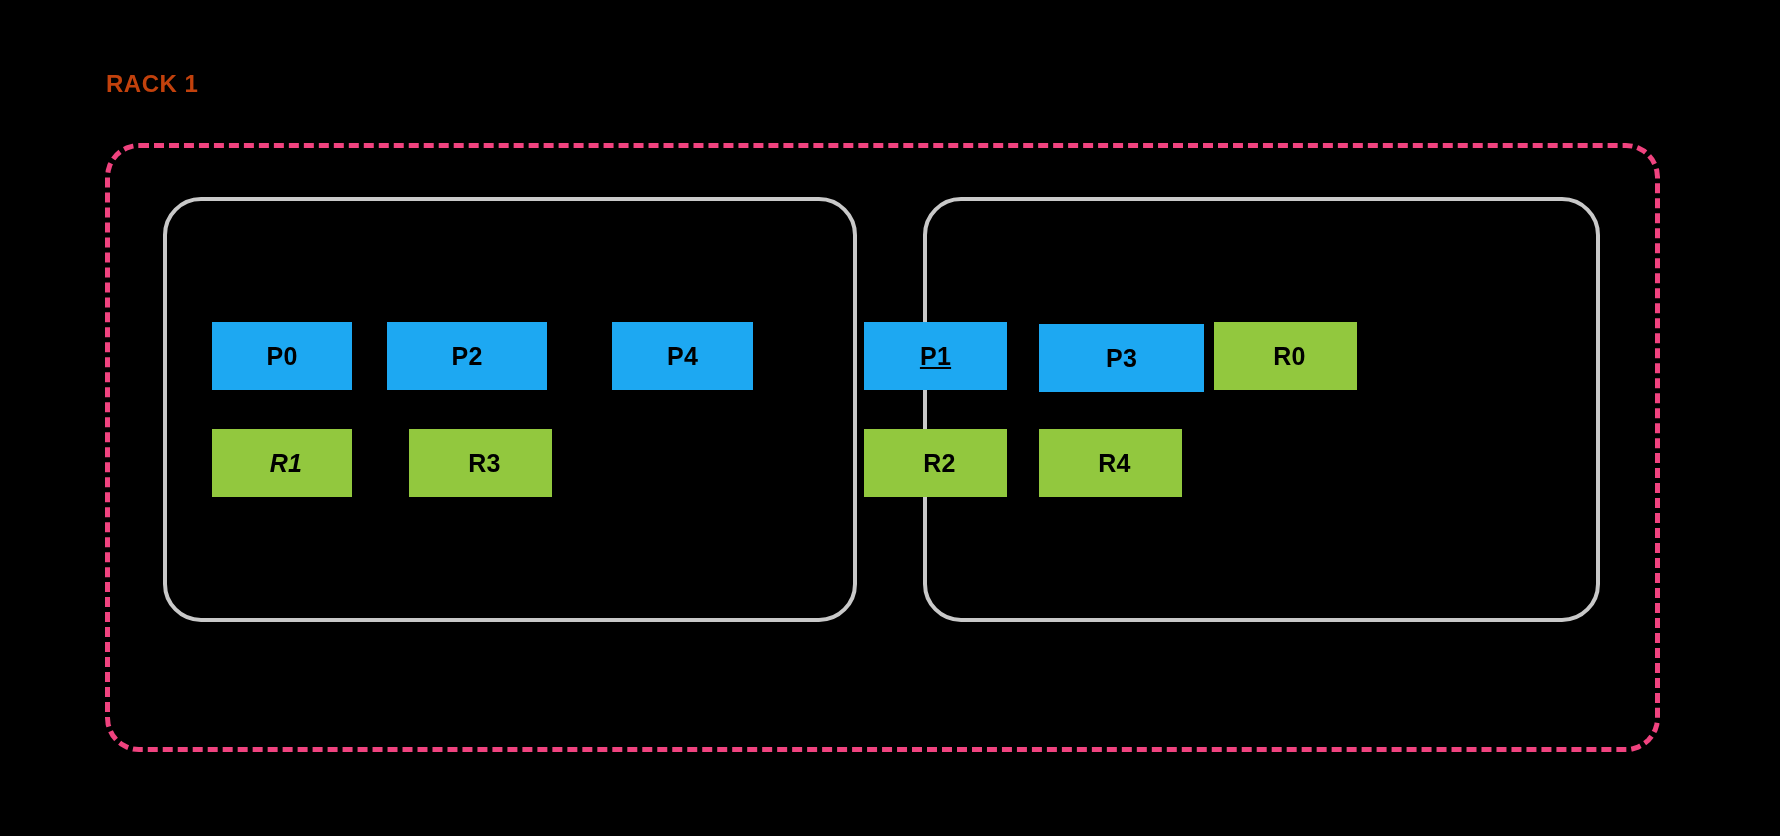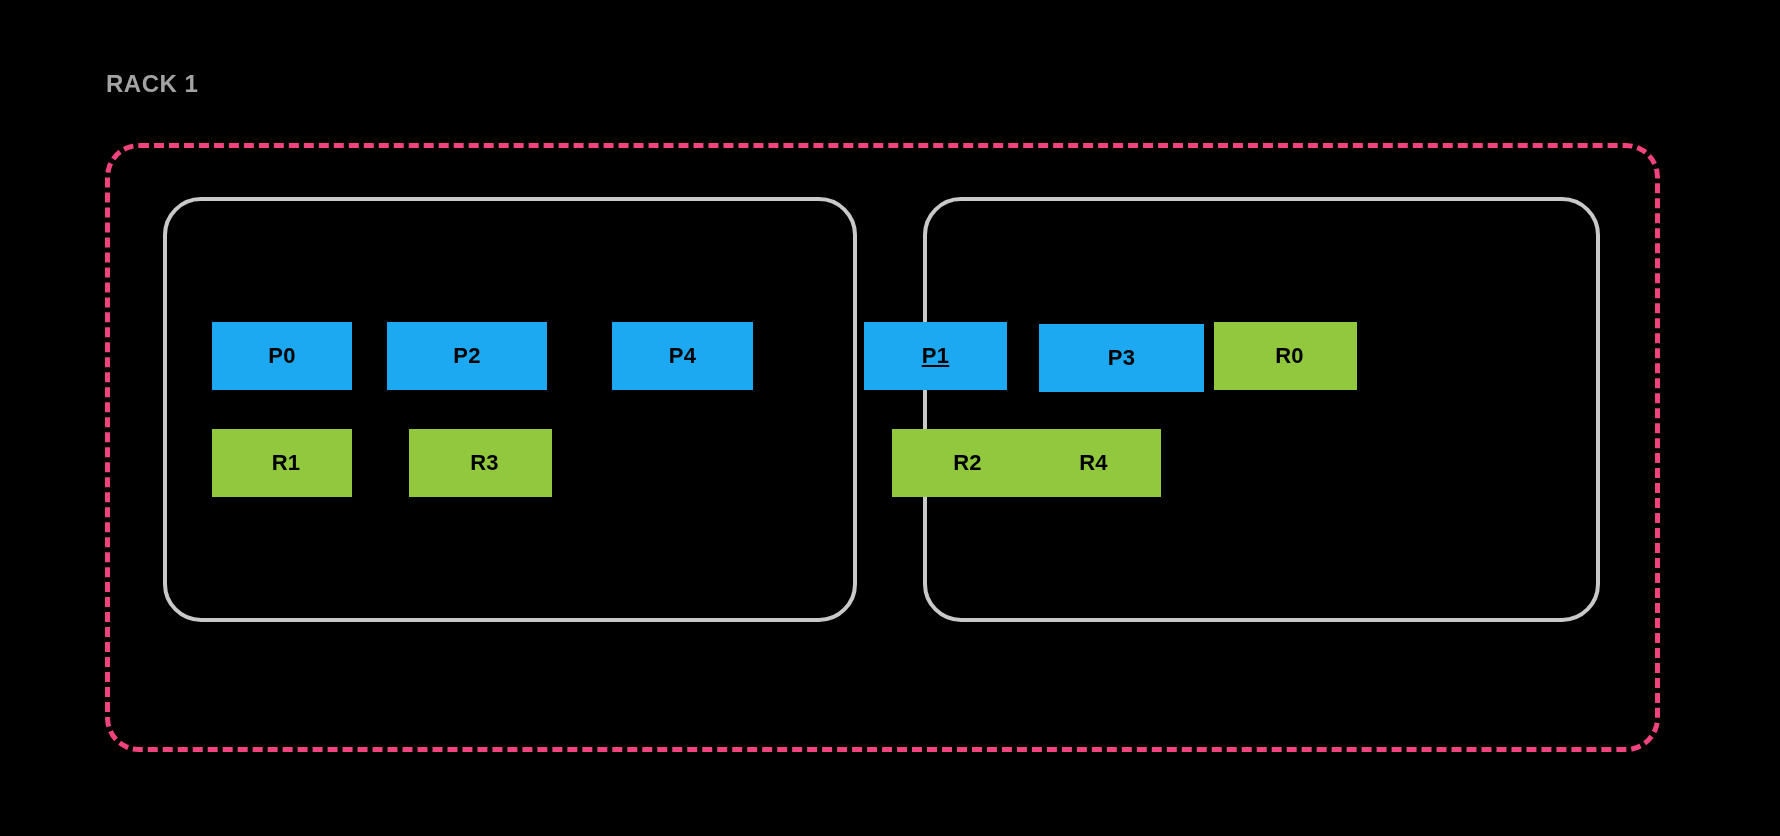--- a/index.html
+++ b/index.html
@@ -21,21 +21,21 @@
   }
 
   
   .rack-label {
     position: absolute;
     left: 106px;
     top: 72px;
     font-size: 24px;
     font-weight: bold;
     letter-spacing: 0.5px;
-    color: #a3a3a3;
+    color: #c2410c;
     white-space: nowrap;
     line-height: 1;
   }
 
   
   .rack-boundary {
     position: absolute;
     left: 105px;
     top: 143px;
     width: 1555px;
@@ -67,21 +67,21 @@
     height: 425px;
   }
 
   
   .block {
     position: absolute;
     box-sizing: border-box;
     display: flex;
     align-items: center;
     justify-content: center;
-    font-size: 22px;
+    font-size: 25px;
     font-weight: bold;
     color: #000000;
     letter-spacing: 0.3px;
     line-height: 1;
     user-select: none;
   }
   .block.primary  { background: #1DA8F2; }
   .block.replica  { background: #92C83E; padding-left: 8px; }
 </style>
 </head>
@@ -94,22 +94,22 @@
   <div class="rack-boundary"></div>
 
   <div class="node node-left"></div>
 
   <div class="node node-right"></div>
 
   <div id="blocks-layer">
       <div class="block primary" style="left: 212px; top: 322px; width: 140px; height: 68px;">P0</div>
       <div class="block primary" style="left: 387px; top: 322px; width: 160px; height: 68px;">P2</div>
       <div class="block primary" style="left: 564px; top: 322px; width: 141px; height: 68px; margin-left: 48px;">P4</div>
-      <div class="block replica" style="left: 212px; top: 429px; width: 140px; height: 68px;">R1</div>
+      <div class="block replica" style="left: 212px; top: 429px; width: 140px; height: 68px; font-style: italic;">R1</div>
       <div class="block replica" style="left: 409px; top: 429px; width: 143px; height: 68px; text-align: right;">R3</div>
       <div class="block primary" style="left: 864px; top: 322px; width: 143px; height: 68px; text-decoration: underline;">P1</div>
       <div class="block primary" style="left: 1039px; top: 324px; width: 165px; height: 68px;">P3</div>
       <div class="block replica" style="left: 1214px; top: 322px; width: 143px; height: 68px;">R0</div>
-      <div class="block replica" style="left: 864px; top: 429px; width: 143px; height: 68px; margin-left: 28px;">R2</div>
-      <div class="block replica" style="left: 1018px; top: 429px; width: 143px; height: 68px;">R4</div>
+      <div class="block replica" style="left: 864px; top: 429px; width: 143px; height: 68px;">R2</div>
+      <div class="block replica" style="left: 1039px; top: 429px; width: 143px; height: 68px;">R4</div>
     </div>
 
 </div>
 
 </body></html>

